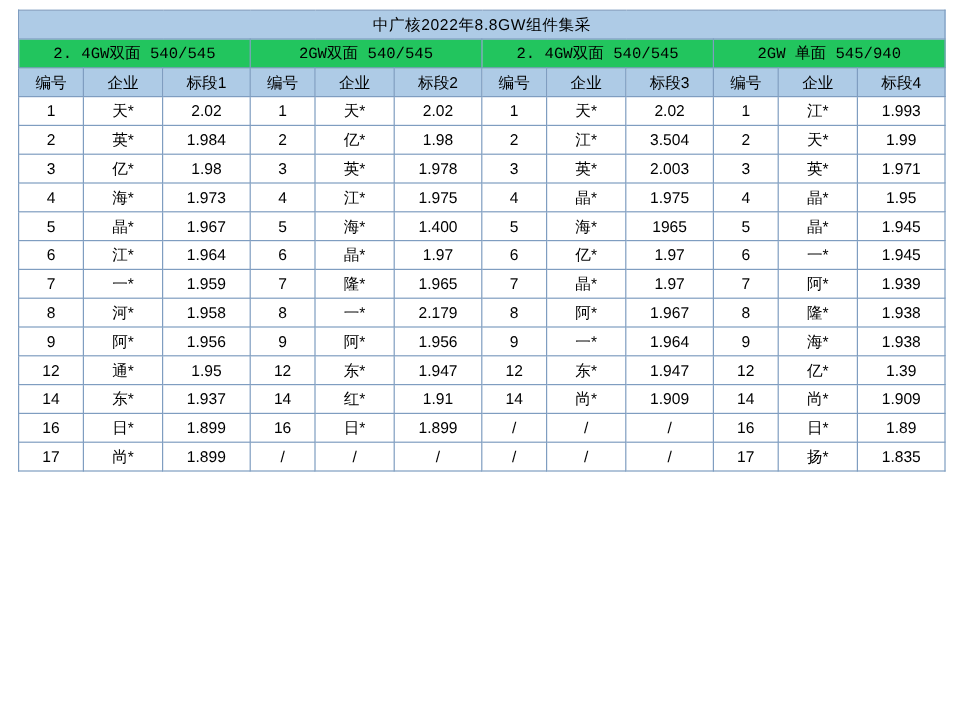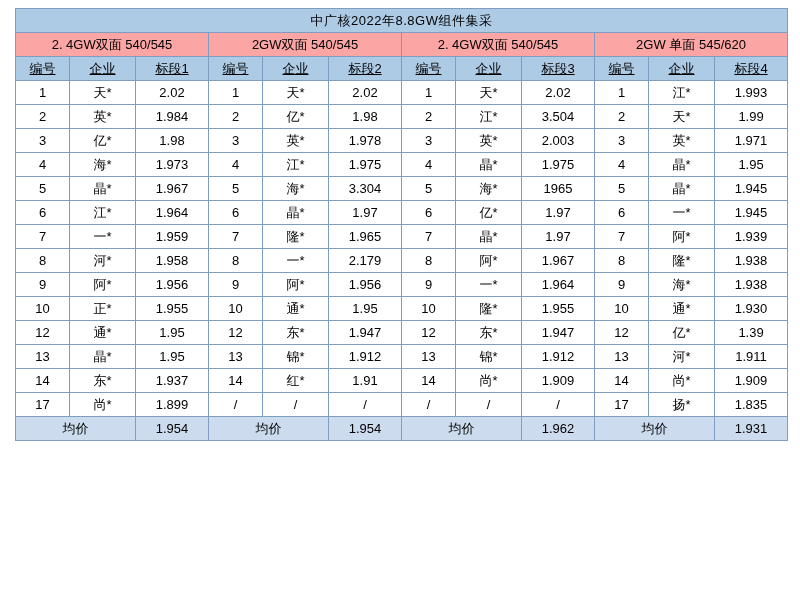--- a/index.html
+++ b/index.html
@@ -37,35 +37,35 @@
   .title-row td {
     background: #aecbe6;
     height: 46px;
     line-height: 46px;
     font-size: 15px;
     color: #ffffff;
     font-weight: bold;
     letter-spacing: 0.5px;
   }
   .group-row td {
-    background: #fca5a5;
+    background: #22c55e;
     height: 42px;
     line-height: 42px;
     font-size: 14px;
     font-weight: bold;
     color: #12304f;
+    font-family: Liberation Mono, monospace;
   }
   .head-row td {
     background: #aecbe6;
     height: 30px;
     line-height: 30px;
     font-size: 13px;
     font-weight: bold;
     color: #123251;
-    text-decoration: underline;
   }
   .avg-row td {
     background: #ccdcee;
     height: 32px;
     line-height: 32px;
     font-size: 13px;
     font-weight: bold;
     color: #12304f;
   }
   .body-row td {
@@ -96,21 +96,21 @@
         <col class="c-price">
     </colgroup>
     <tbody>
       <tr class="title-row">
         <td colspan="12">中广核2022年8.8GW组件集采</td>
       </tr>
       <tr class="group-row">
         <td colspan="3">2. 4GW双面 540/545</td>
         <td colspan="3">2GW双面 540/545</td>
         <td colspan="3">2. 4GW双面 540/545</td>
-        <td colspan="3">2GW 单面 545/620</td>
+        <td colspan="3">2GW 单面 545/940</td>
       </tr>
       <tr class="head-row">
         <td>编号</td>
         <td>企业</td>
         <td>标段1</td>
         <td>编号</td>
         <td>企业</td>
         <td>标段2</td>
         <td>编号</td>
         <td>企业</td>
@@ -175,21 +175,21 @@
         <td>4</td>
         <td>晶*</td>
         <td>1.95</td>
       </tr>
       <tr class="body-row">
         <td>5</td>
         <td>晶*</td>
         <td>1.967</td>
         <td>5</td>
         <td>海*</td>
-        <td>3.304</td>
+        <td>1.400</td>
         <td>5</td>
         <td>海*</td>
         <td>1965</td>
         <td>5</td>
         <td>晶*</td>
         <td>1.945</td>
       </tr>
       <tr class="body-row">
         <td>6</td>
         <td>江*</td>
@@ -240,95 +240,71 @@
         <td>阿*</td>
         <td>1.956</td>
         <td>9</td>
         <td>一*</td>
         <td>1.964</td>
         <td>9</td>
         <td>海*</td>
         <td>1.938</td>
       </tr>
       <tr class="body-row">
-        <td>10</td>
-        <td>正*</td>
-        <td>1.955</td>
-        <td>10</td>
-        <td>通*</td>
-        <td>1.95</td>
-        <td>10</td>
-        <td>隆*</td>
-        <td>1.955</td>
-        <td>10</td>
-        <td>通*</td>
-        <td>1.930</td>
-      </tr>
-      <tr class="body-row">
         <td>12</td>
         <td>通*</td>
         <td>1.95</td>
         <td>12</td>
         <td>东*</td>
         <td>1.947</td>
         <td>12</td>
         <td>东*</td>
         <td>1.947</td>
         <td>12</td>
         <td>亿*</td>
         <td>1.39</td>
       </tr>
       <tr class="body-row">
-        <td>13</td>
-        <td>晶*</td>
-        <td>1.95</td>
-        <td>13</td>
-        <td>锦*</td>
-        <td>1.912</td>
-        <td>13</td>
-        <td>锦*</td>
-        <td>1.912</td>
-        <td>13</td>
-        <td>河*</td>
-        <td>1.911</td>
-      </tr>
-      <tr class="body-row">
         <td>14</td>
         <td>东*</td>
         <td>1.937</td>
         <td>14</td>
         <td>红*</td>
         <td>1.91</td>
         <td>14</td>
         <td>尚*</td>
         <td>1.909</td>
         <td>14</td>
         <td>尚*</td>
         <td>1.909</td>
       </tr>
       <tr class="body-row">
+        <td>16</td>
+        <td>日*</td>
+        <td>1.899</td>
+        <td>16</td>
+        <td>日*</td>
+        <td>1.899</td>
+        <td>/</td>
+        <td>/</td>
+        <td>/</td>
+        <td>16</td>
+        <td>日*</td>
+        <td>1.89</td>
+      </tr>
+      <tr class="body-row">
         <td>17</td>
         <td>尚*</td>
         <td>1.899</td>
         <td>/</td>
         <td>/</td>
         <td>/</td>
         <td>/</td>
         <td>/</td>
         <td>/</td>
         <td>17</td>
         <td>扬*</td>
         <td>1.835</td>
       </tr>
 
-      <tr class="avg-row">
-        <td colspan="2">均价</td>
-        <td>1.954</td>
-        <td colspan="2">均价</td>
-        <td>1.954</td>
-        <td colspan="2">均价</td>
-        <td>1.962</td>
-        <td colspan="2">均价</td>
-        <td>1.931</td>
-      </tr>
     </tbody>
   </table>
 </div>
 
 </body></html>

